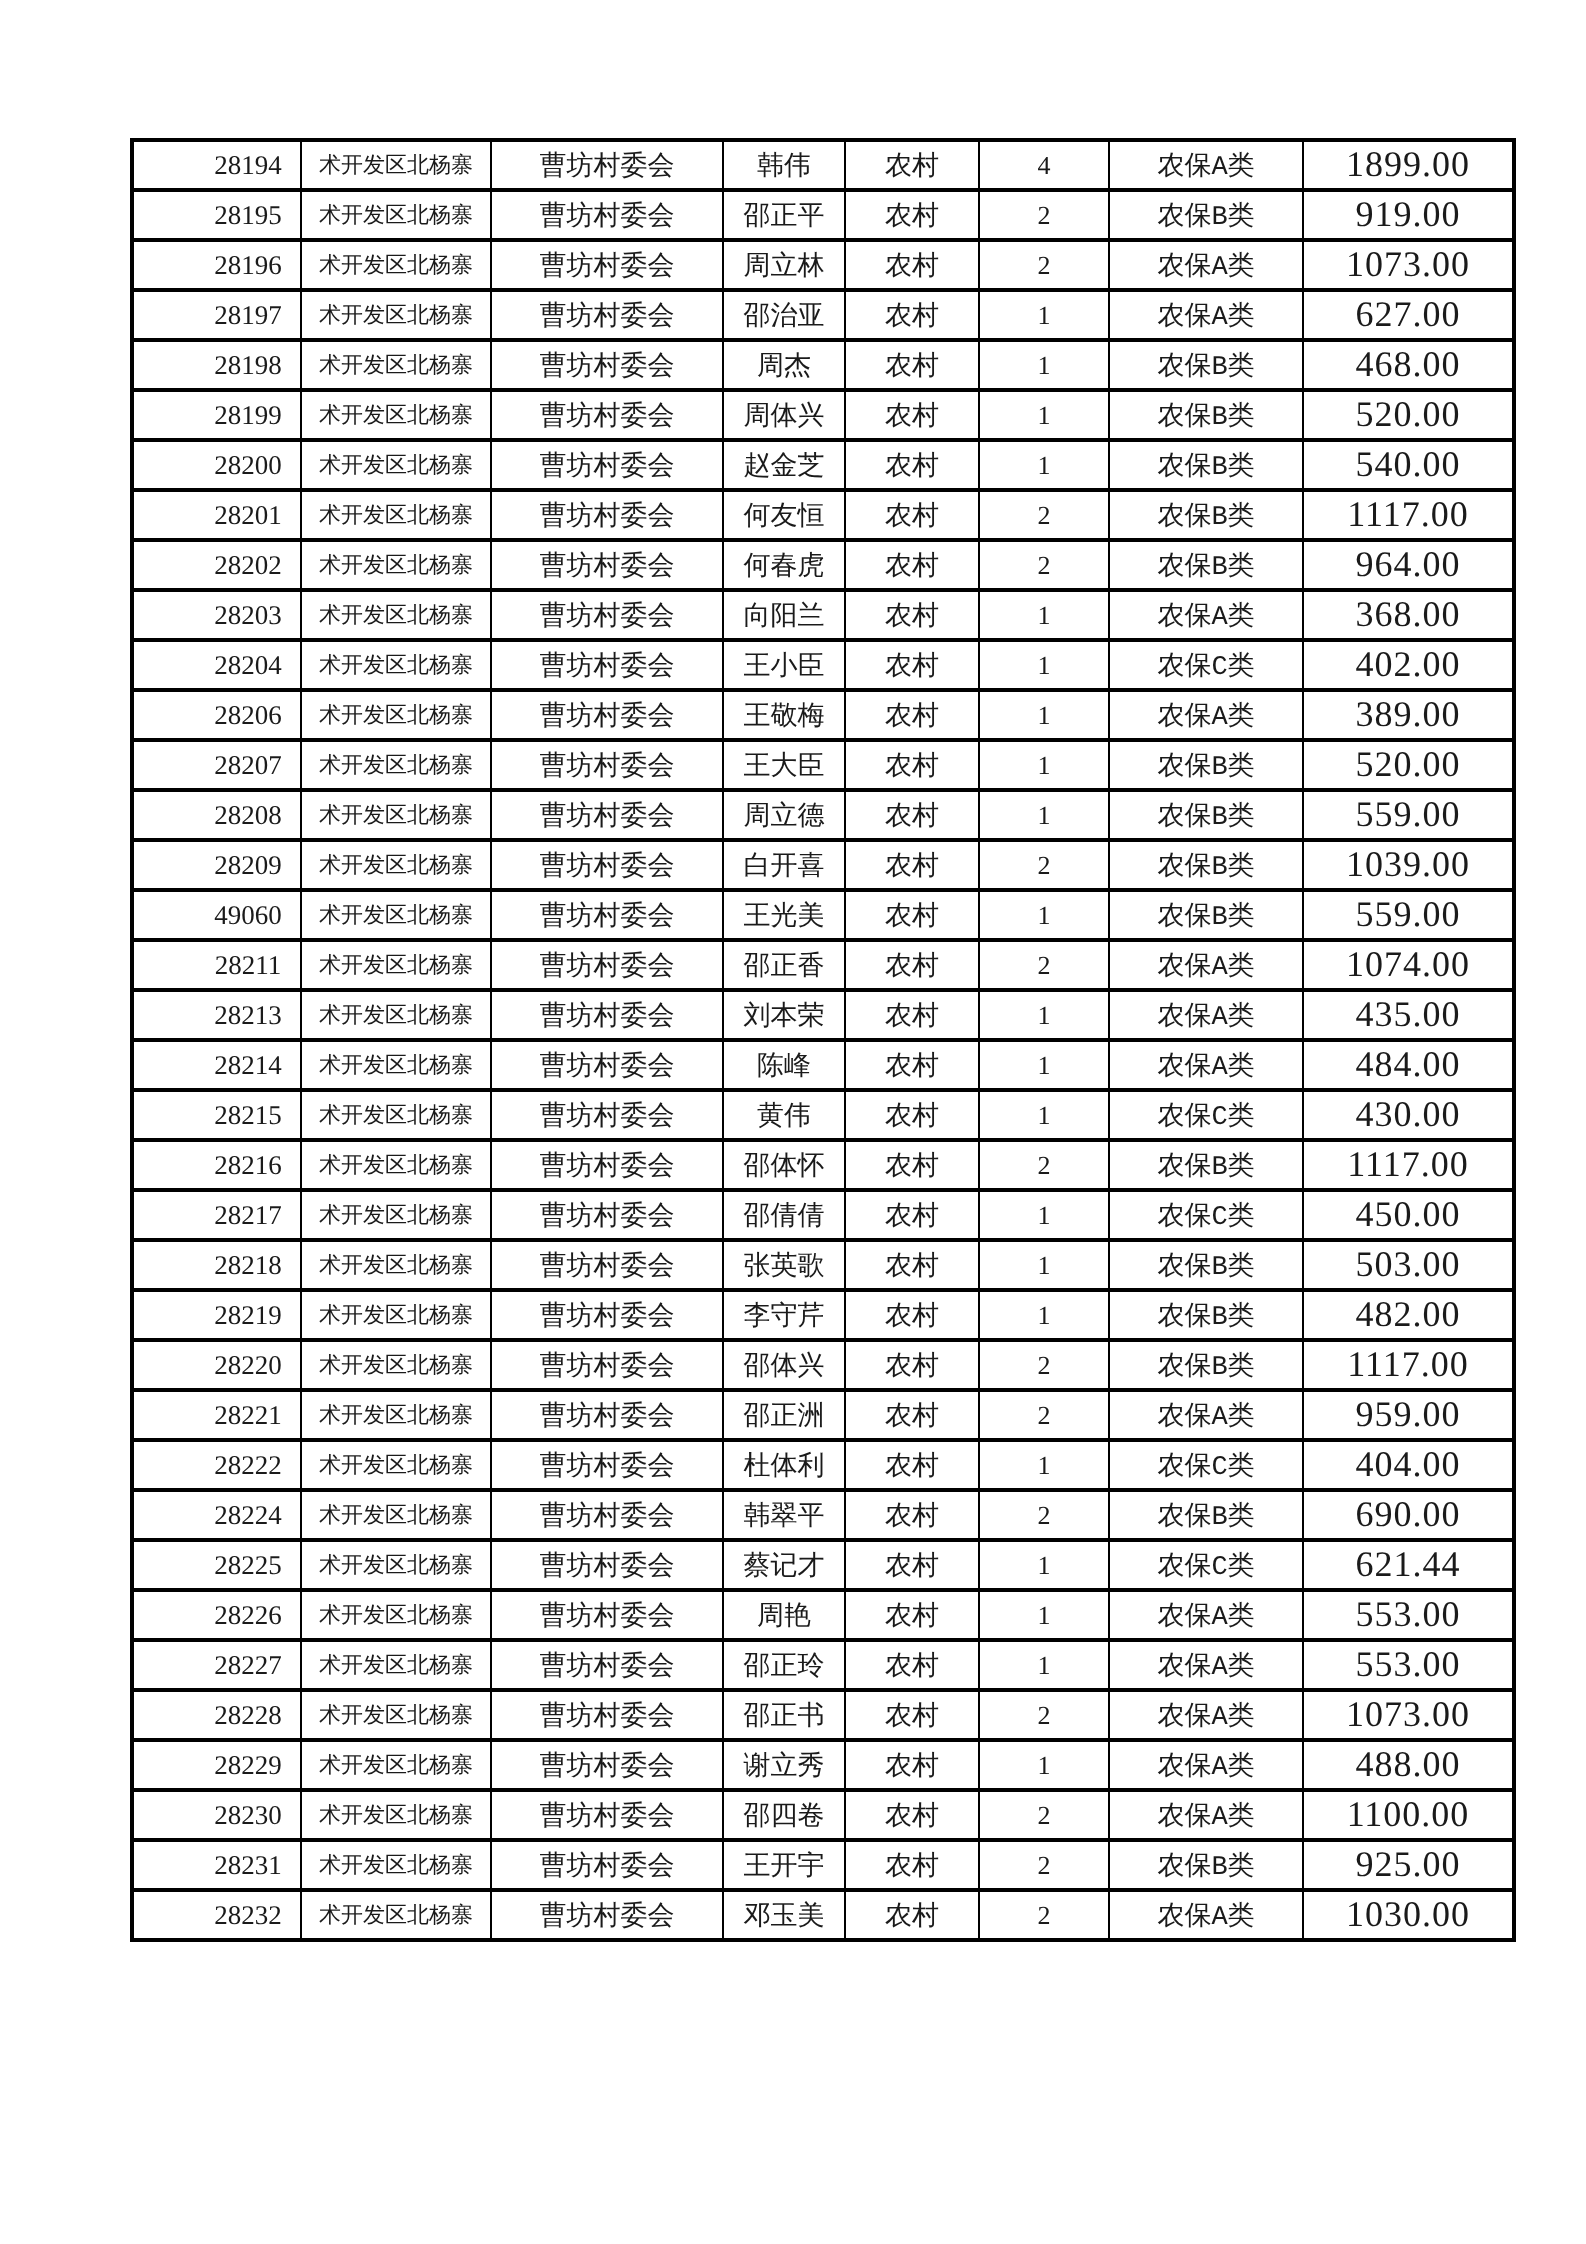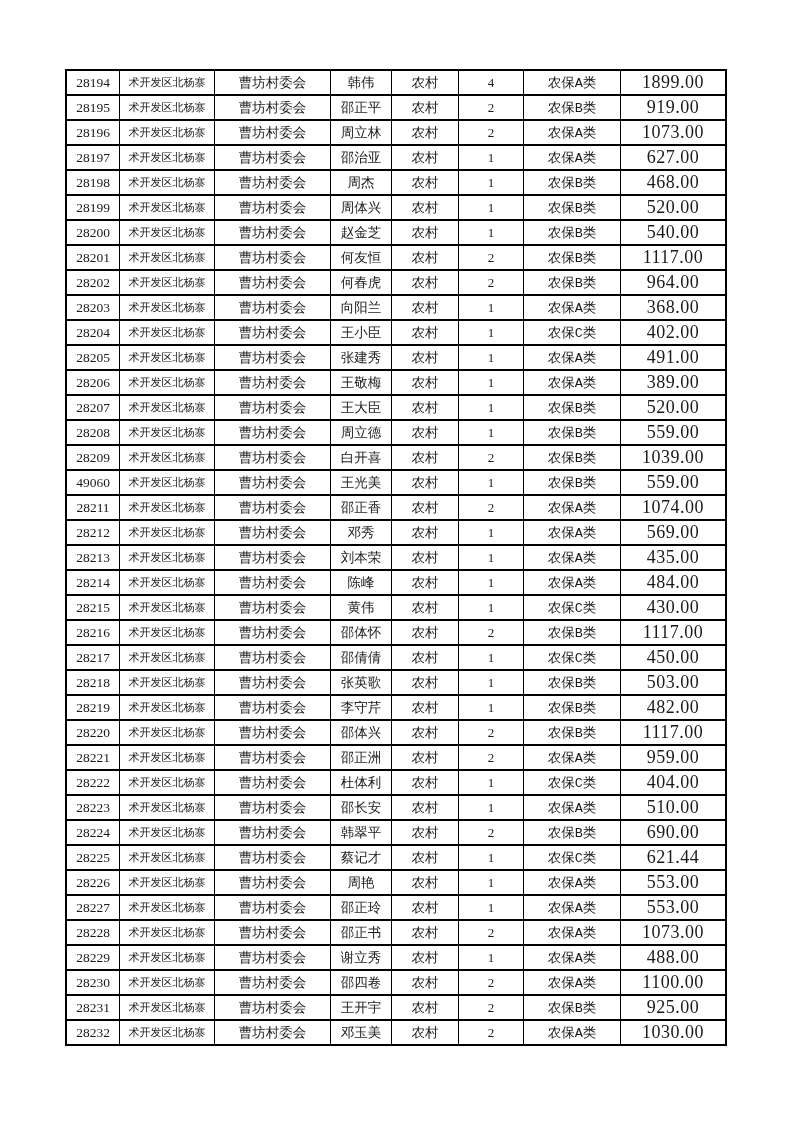--- a/index.html
+++ b/index.html
@@ -30,21 +30,21 @@
     border-top: 2px solid #000000;
     border-bottom: 2px solid #000000;
     height: 23px;
     padding: 0;
     text-align: center;
     vertical-align: middle;
     overflow: hidden;
     white-space: nowrap;
   }
   
-  .sheet-table .c0 { width: 52px; }
+  .sheet-table .c0 { width: 52px; padding-left: 31px; }
   .sheet-table .c1 { width: 94px; font-size: 11px; }
   .sheet-table .c2 { width: 115px; }
   .sheet-table .c3 { width: 60px; font-family: Liberation Serif, serif; }
   .sheet-table .c4 { width: 66px; }
   .sheet-table .c5 { width: 64px; font-size: 13px; }
   .sheet-table .c6 { width: 96px; font-family: Liberation Mono, monospace; }
   .sheet-table .c7 { width: 104px; font-size: 18px; letter-spacing: 0.5px; }
 </style>
 </head>
 <body>
@@ -155,30 +155,20 @@
         <td class="c0">28204</td>
         <td class="c1">术开发区北杨寨</td>
         <td class="c2">曹坊村委会</td>
         <td class="c3">王小臣</td>
         <td class="c4">农村</td>
         <td class="c5">1</td>
         <td class="c6">农保C类</td>
         <td class="c7">402.00</td>
       </tr>
       <tr>
-        <td class="c0">28205</td>
-        <td class="c1">术开发区北杨寨</td>
-        <td class="c2">曹坊村委会</td>
-        <td class="c3">张建秀</td>
-        <td class="c4">农村</td>
-        <td class="c5">1</td>
-        <td class="c6">农保A类</td>
-        <td class="c7">491.00</td>
-      </tr>
-      <tr>
         <td class="c0">28206</td>
         <td class="c1">术开发区北杨寨</td>
         <td class="c2">曹坊村委会</td>
         <td class="c3">王敬梅</td>
         <td class="c4">农村</td>
         <td class="c5">1</td>
         <td class="c6">农保A类</td>
         <td class="c7">389.00</td>
       </tr>
       <tr>
@@ -223,30 +213,20 @@
       </tr>
       <tr>
         <td class="c0">28211</td>
         <td class="c1">术开发区北杨寨</td>
         <td class="c2">曹坊村委会</td>
         <td class="c3">邵正香</td>
         <td class="c4">农村</td>
         <td class="c5">2</td>
         <td class="c6">农保A类</td>
         <td class="c7">1074.00</td>
-      </tr>
-      <tr>
-        <td class="c0">28212</td>
-        <td class="c1">术开发区北杨寨</td>
-        <td class="c2">曹坊村委会</td>
-        <td class="c3">邓秀</td>
-        <td class="c4">农村</td>
-        <td class="c5">1</td>
-        <td class="c6">农保A类</td>
-        <td class="c7">569.00</td>
       </tr>
       <tr>
         <td class="c0">28213</td>
         <td class="c1">术开发区北杨寨</td>
         <td class="c2">曹坊村委会</td>
         <td class="c3">刘本荣</td>
         <td class="c4">农村</td>
         <td class="c5">1</td>
         <td class="c6">农保A类</td>
         <td class="c7">435.00</td>
@@ -333,30 +313,20 @@
       </tr>
       <tr>
         <td class="c0">28222</td>
         <td class="c1">术开发区北杨寨</td>
         <td class="c2">曹坊村委会</td>
         <td class="c3">杜体利</td>
         <td class="c4">农村</td>
         <td class="c5">1</td>
         <td class="c6">农保C类</td>
         <td class="c7">404.00</td>
-      </tr>
-      <tr>
-        <td class="c0">28223</td>
-        <td class="c1">术开发区北杨寨</td>
-        <td class="c2">曹坊村委会</td>
-        <td class="c3">邵长安</td>
-        <td class="c4">农村</td>
-        <td class="c5">1</td>
-        <td class="c6">农保A类</td>
-        <td class="c7">510.00</td>
       </tr>
       <tr>
         <td class="c0">28224</td>
         <td class="c1">术开发区北杨寨</td>
         <td class="c2">曹坊村委会</td>
         <td class="c3">韩翠平</td>
         <td class="c4">农村</td>
         <td class="c5">2</td>
         <td class="c6">农保B类</td>
         <td class="c7">690.00</td>

